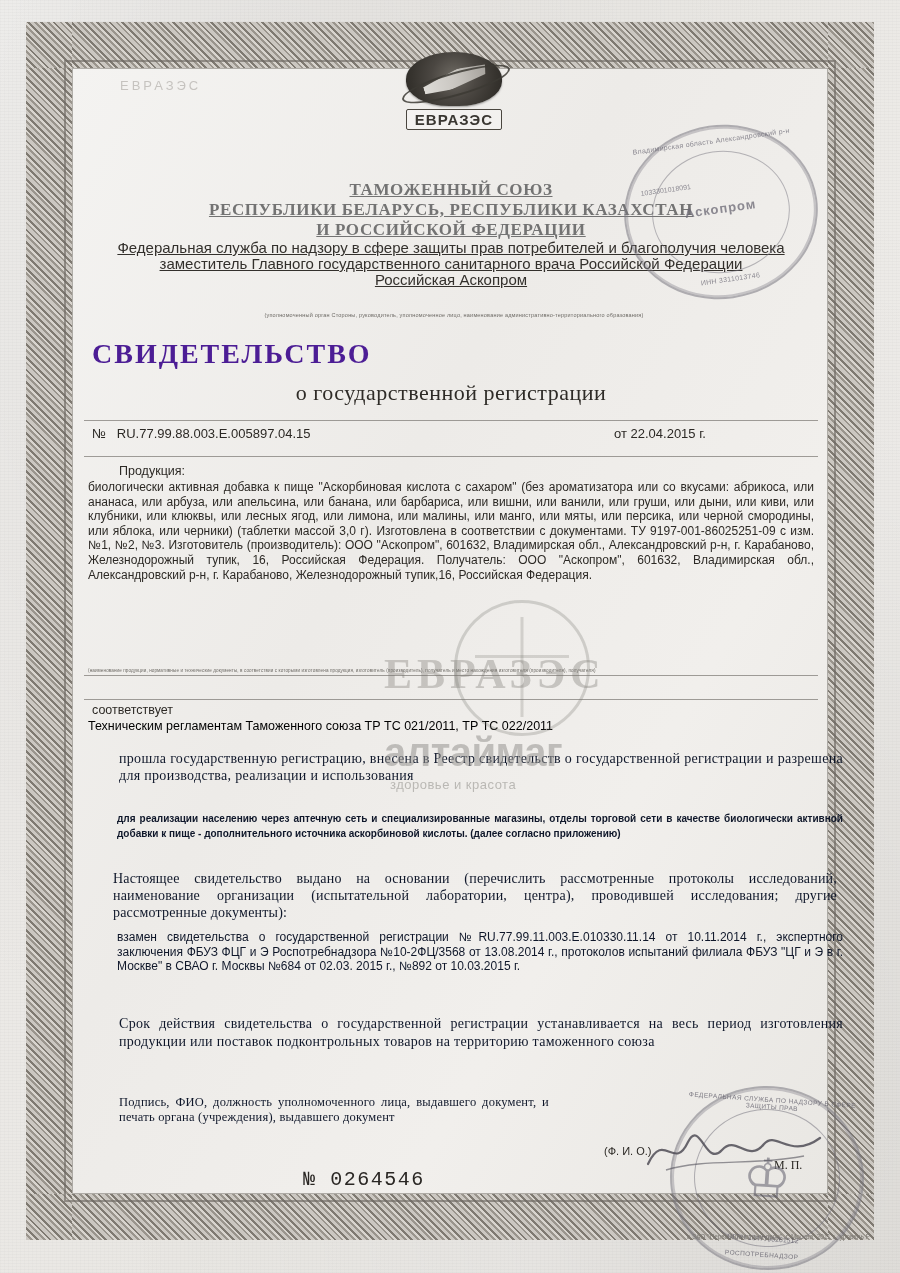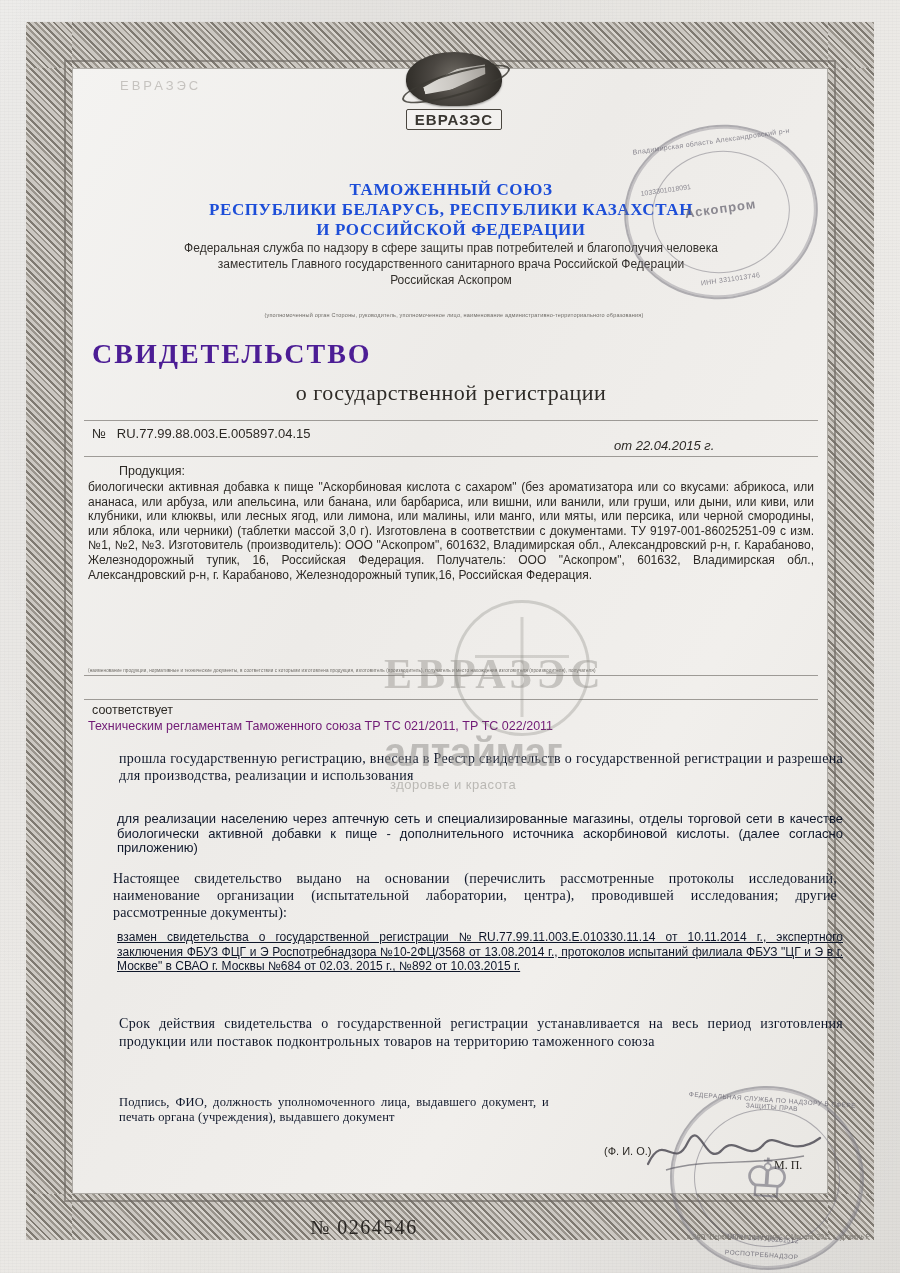--- a/index.html
+++ b/index.html
@@ -124,30 +124,32 @@
   .ct-head {
     position:absolute;
     left: 0; top: 140px; width: 734px;
     text-align:center;
   }
   .ct-head .l1, .ct-head .l2, .ct-head .l3 {
     font-family: "Liberation Serif", serif;
     font-weight: bold;
     font-size: 17px;
     letter-spacing: 0.6px;
-    color: #1d4ed8;
+    color: #737373;
     line-height: 20px;
+    text-decoration: underline;
   }
   .ct-sub {
     position:absolute;
     left: 0; top: 200px; width: 734px;
     text-align:center;
-    font-size: 12px;
+    font-size: 15px;
     line-height: 16px;
     color: #33302c;
+    text-decoration: underline;
   }
   .ct-fineprint {
     position:absolute;
     left: 60px; top: 272px; width: 620px;
     text-align:center;
     font-size: 5.5px;
     letter-spacing: 0.2px;
     color: #6d6a65;
   }
 
@@ -180,62 +182,62 @@
   .r2 { left: 0; top: 416px; width: 734px; }
   .r3 { left: 0; top: 635px; width: 734px; }
   .r4 { left: 0; top: 659px; width: 734px; }
 
   .num-row {
     position:absolute;
     left: 0; top: 386px; width: 734px;
     font-size: 13px; color: #2c2925;
   }
   .num-row .no { position:absolute; left: 8px; top: 0; }
-  .num-row .date { position:absolute; left: 530px; top: 12px; font-style: italic; }
+  .num-row .date { position:absolute; left: 530px; top: 0; }
 
   .prod-label {
     position:absolute; left: 8px; top: 424px;
     font-size: 12.5px; color: #2c2925; margin-left: 27px;
   }
   .prod-body {
     position:absolute; left: 4px; top: 440px; width: 726px;
     font-size: 12px; line-height: 14.6px; color: #2c2925;
     text-align: justify;
   }
 
   .mini-caption {
     position:absolute; left: 4px; top: 628px; width: 726px;
     font-size: 4.6px; color: #6f6c67; letter-spacing: 0.1px;
     text-align: justify;
   }
 
   .conform-label { position:absolute; left: 8px; top: 663px; font-size: 12.5px; color:#2c2925; }
-  .conform-body  { position:absolute; left: 4px; top: 679px; width: 726px; font-size: 12.5px; color:#701a75; }
+  .conform-body  { position:absolute; left: 4px; top: 679px; width: 726px; font-size: 12.5px; color:#000000; }
 
   .para {
     position:absolute;
     font-family: "Liberation Serif", serif;
     color:#0f172a;
     text-align: justify;
     margin-left: 29px;
   }
   .p-reg      { left: 6px; top: 710px;  width: 724px; font-size: 14px; line-height: 17px; letter-spacing: 0.3px; }
-  .p-sale     { left: 4px; top: 772px;  width: 726px; font-size: 13px; line-height: 14.6px; font-family:"Liberation Sans",sans-serif; }
+  .p-sale     { left: 4px; top: 772px;  width: 726px; font-size: 10px; line-height: 14.6px; font-family:"Liberation Sans",sans-serif;font-weight:bold; }
   .p-basis    { left: 0; top: 830px;  width: 724px; font-size: 14px; line-height: 17px; letter-spacing: 0.2px; }
-  .p-instead  { left: 4px; top: 890px;  width: 726px; font-size: 12px; line-height: 14.6px; font-family:"Liberation Sans",sans-serif;text-decoration:underline; }
+  .p-instead  { left: 4px; top: 890px;  width: 726px; font-size: 12px; line-height: 14.6px; font-family:"Liberation Sans",sans-serif; }
   .p-term     { left: 6px; top: 975px;  width: 724px; font-size: 14px; line-height: 18px; letter-spacing: 0.3px; }
   .p-sign     { left: 6px; top: 1055px; width: 430px; font-size: 12.5px; line-height: 15px; letter-spacing: 0.2px; }
 
   .sign-fio   { position:absolute; left: 520px; top: 1105px; font-size: 11px; font-family:Liberation Sans, sans-serif; color:#2c2925; }
   .sign-mp    { position:absolute; left: 690px; top: 1118px; font-size: 12px; font-family:"Liberation Serif",serif; color:#2c2925; }
 
   .blank-no {
-    position:absolute; left: 0; top: 1176px; width: 560px;
+    position:absolute; left: 0; top: 1128px; width: 560px;
     text-align:center;
-    font-family: Liberation Serif, serif;
+    font-family: Liberation Mono, monospace;
     font-size: 20px; letter-spacing: 1.5px; color:#2a2724;
   }
 
   .footer-print {
     position: absolute;
     left: 540px; top: 1233px; width: 330px;
     font-size: 6.5px; color: #7c7973; text-align: right;
   }
 
   

